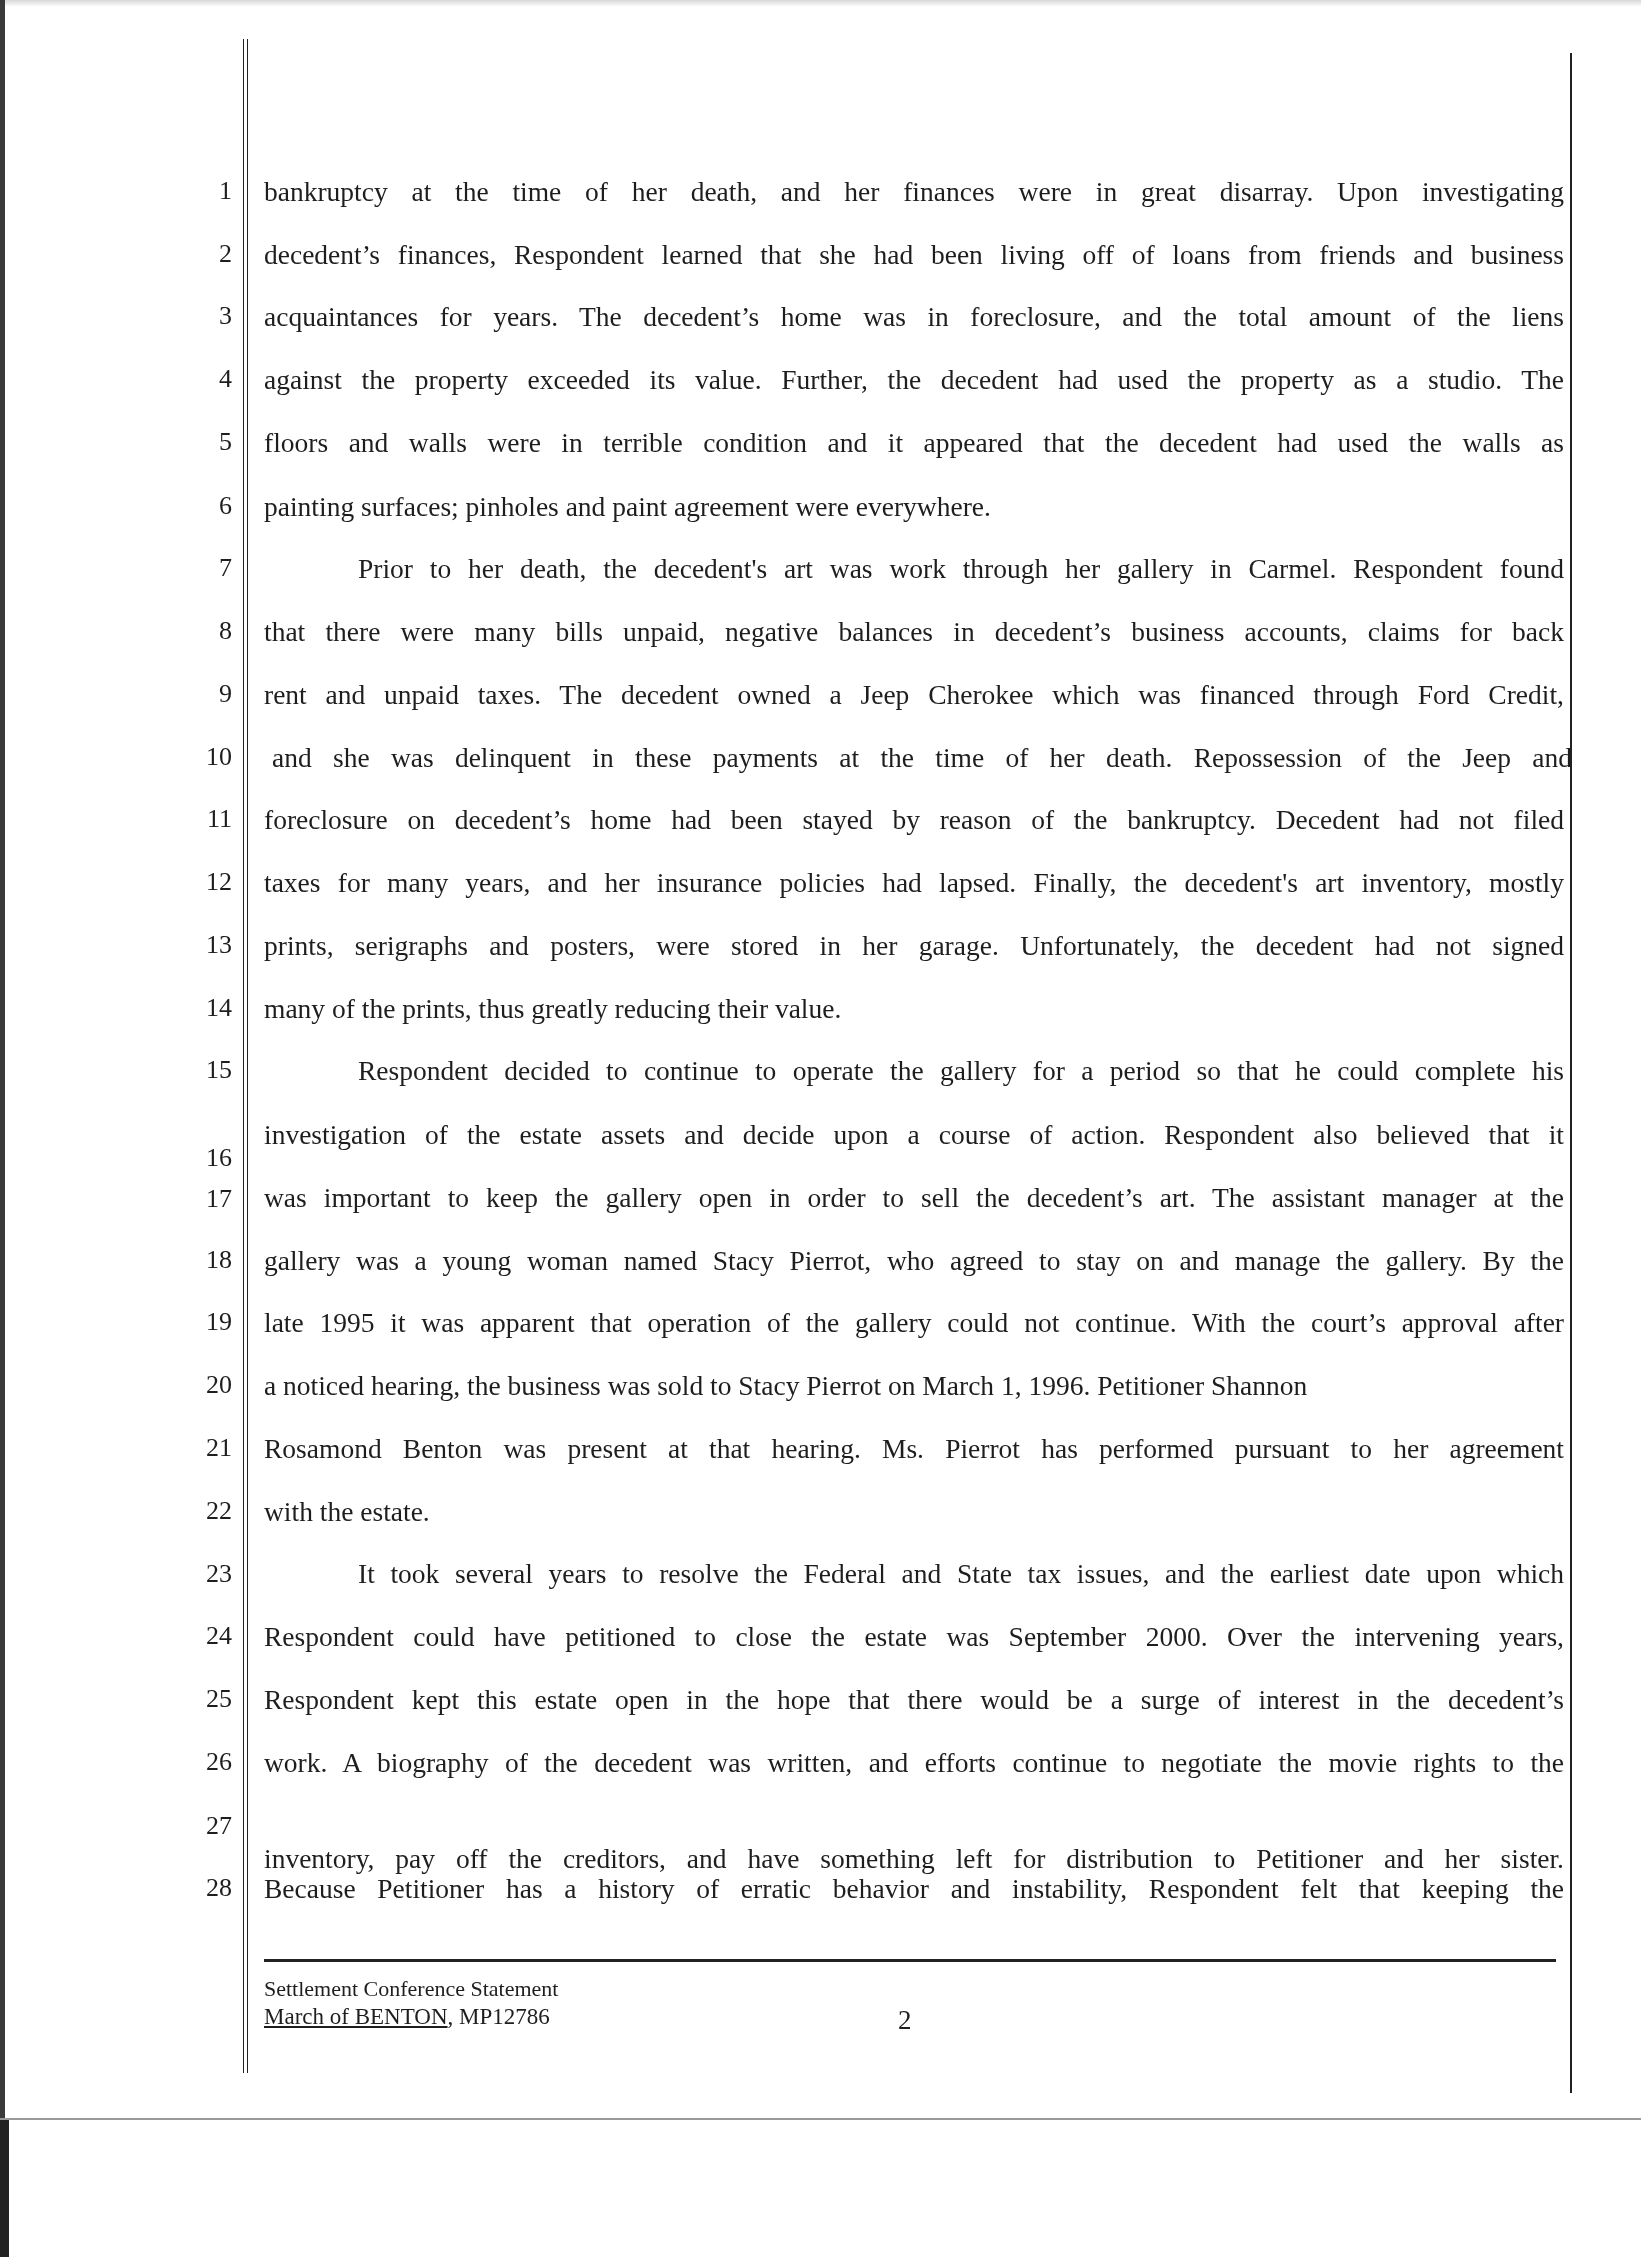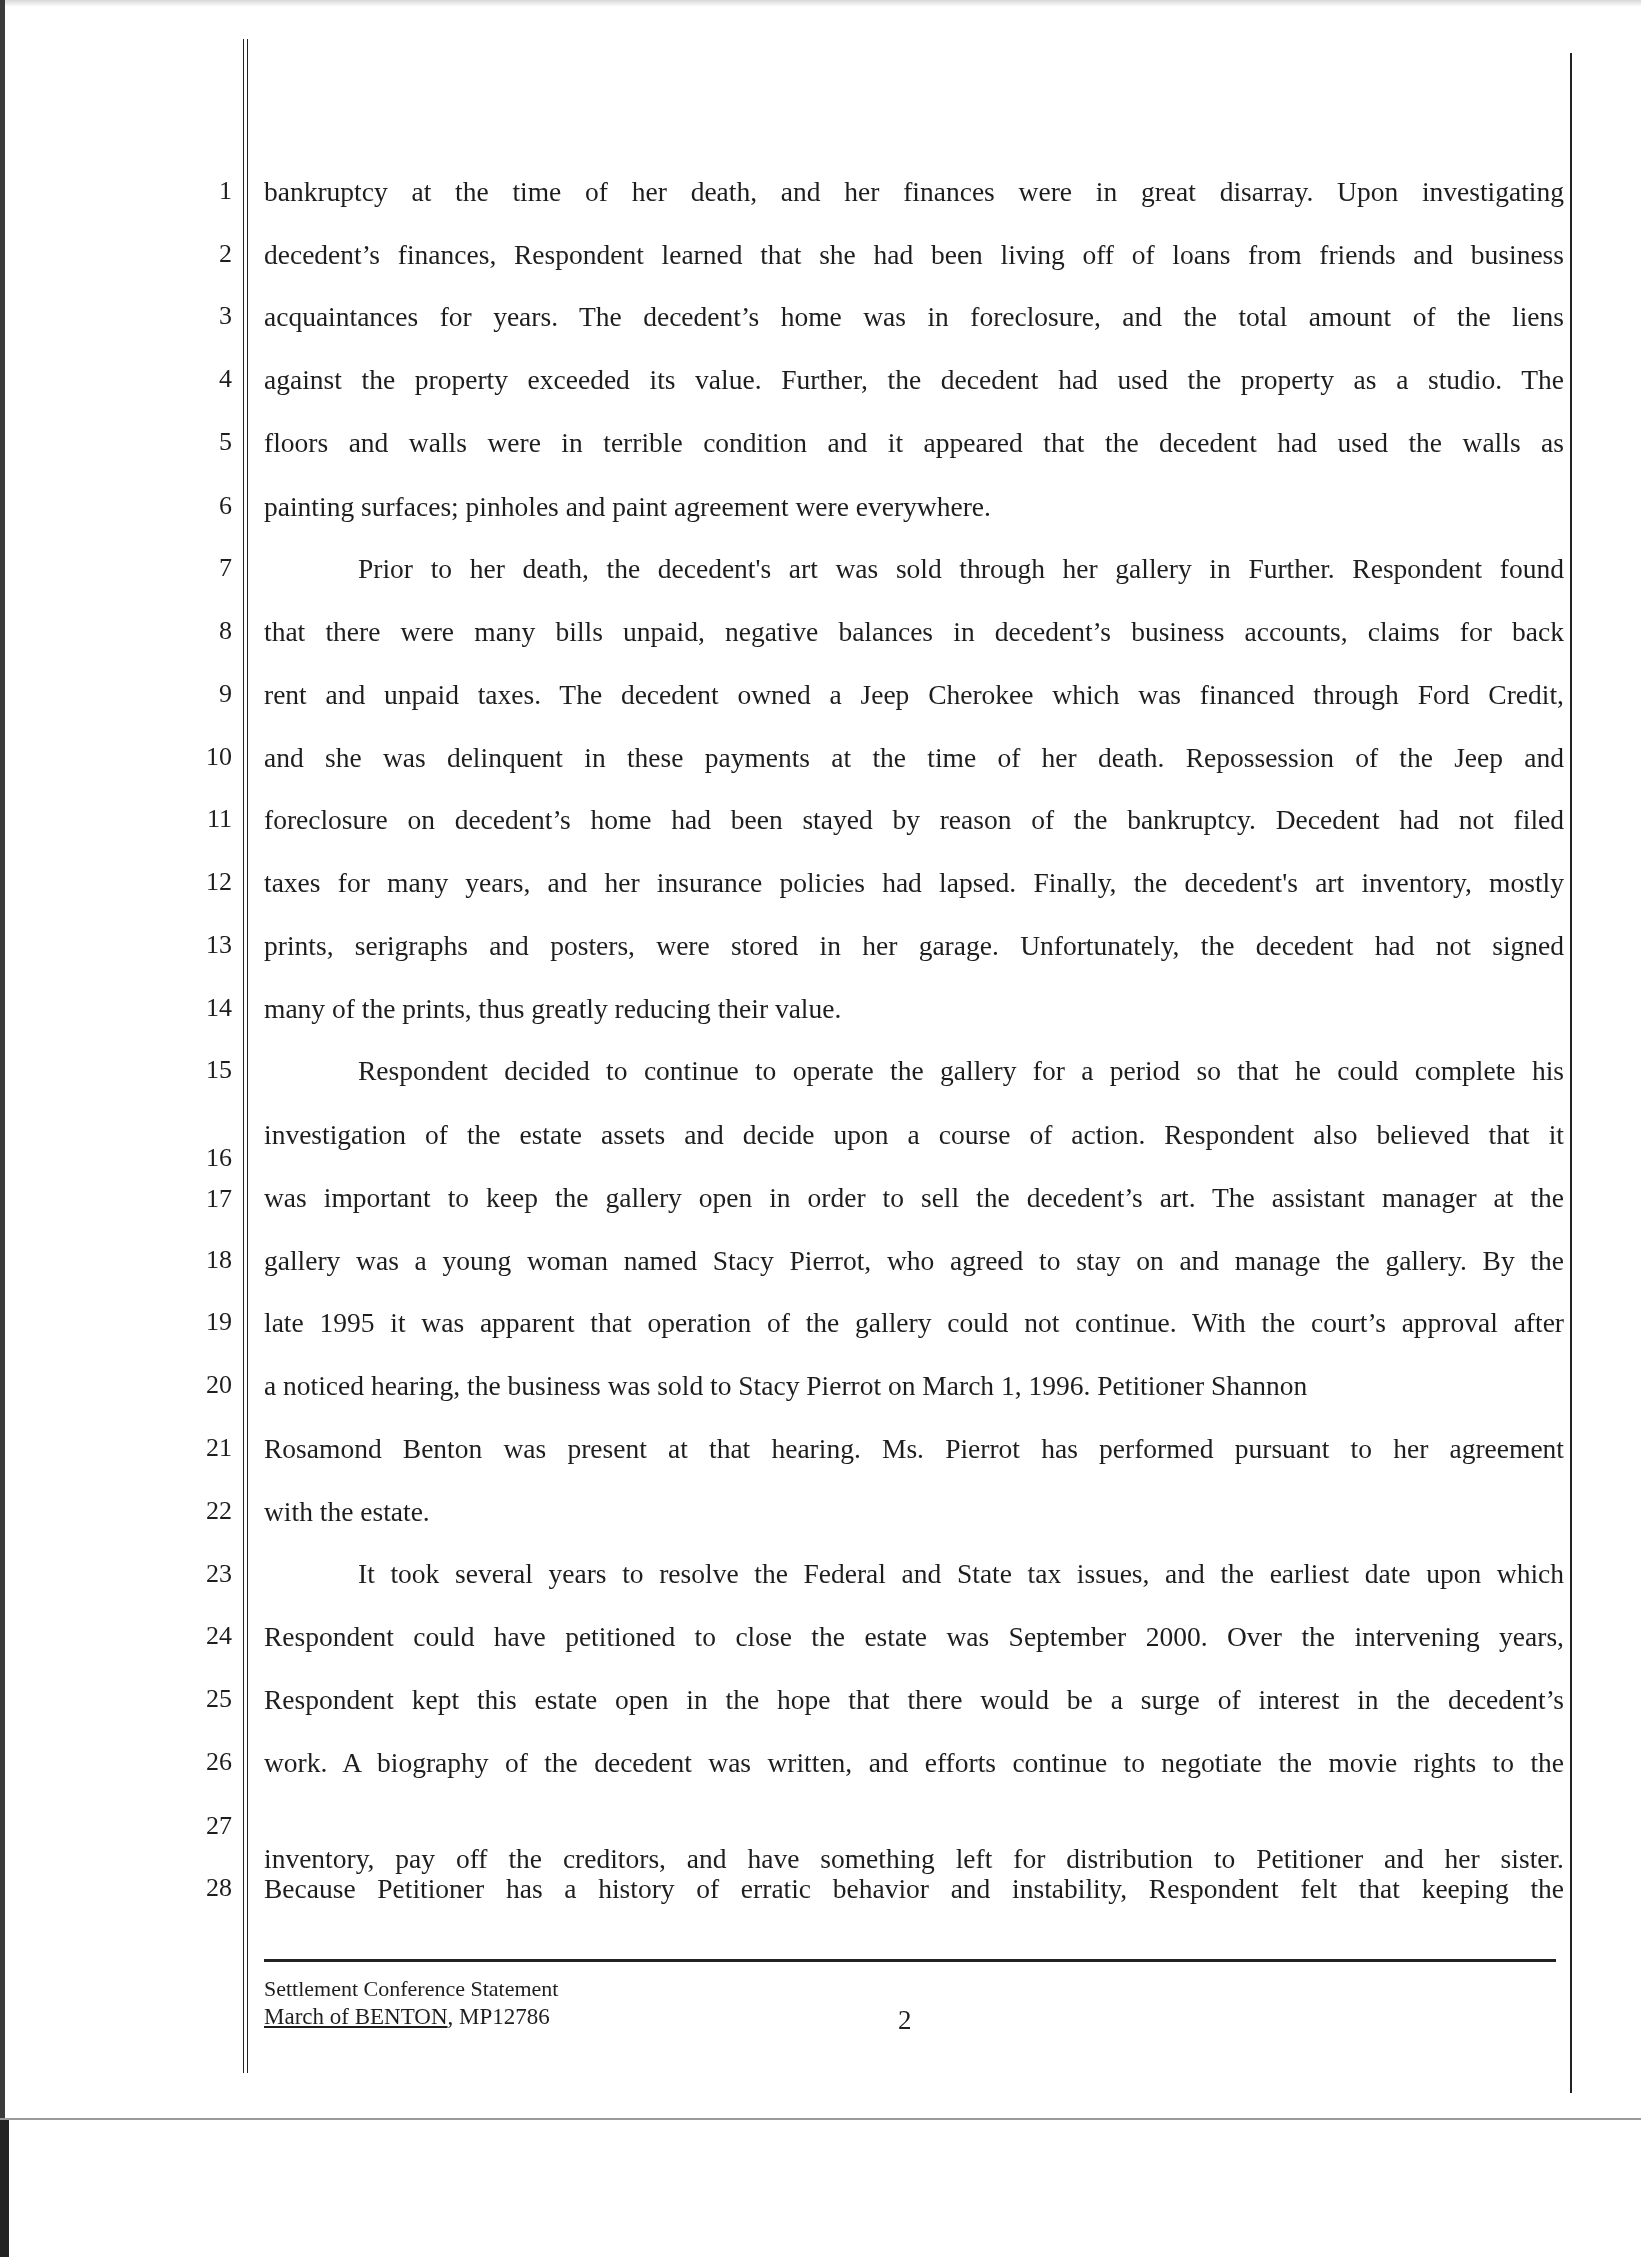--- a/index.html
+++ b/index.html
@@ -42,27 +42,27 @@
     <div class="text-line" style="top: 235px;">decedent’s finances, Respondent learned that she had been living off of loans from friends and business</div>
     <div class="line-num" style="top: 296px;">3</div>
     <div class="text-line" style="top: 297px;">acquaintances for years.  The decedent’s home was in foreclosure, and the total amount of the liens</div>
     <div class="line-num" style="top: 359px;">4</div>
     <div class="text-line" style="top: 360px;">against the property exceeded its value.   Further, the decedent had used the property as a studio.  The</div>
     <div class="line-num" style="top: 422px;">5</div>
     <div class="text-line" style="top: 423px;">floors and walls were in terrible condition and it appeared that the decedent had used the walls as</div>
     <div class="line-num" style="top: 486px;">6</div>
     <div class="text-line last" style="top: 487px;">painting surfaces; pinholes and paint agreement were everywhere.</div>
     <div class="line-num" style="top: 548px;">7</div>
-    <div class="text-line indent" style="top: 549px;">Prior to her death, the decedent's art was sold through her gallery in Further.  Respondent found</div>
+    <div class="text-line indent" style="top: 549px;">Prior to her death, the decedent's art was work through her gallery in Carmel.  Respondent found</div>
     <div class="line-num" style="top: 611px;">8</div>
     <div class="text-line" style="top: 612px;">that there were many bills unpaid, negative balances in decedent’s business accounts, claims for back</div>
     <div class="line-num" style="top: 674px;">9</div>
     <div class="text-line" style="top: 675px;">rent and unpaid taxes.  The decedent owned a Jeep Cherokee which was financed through Ford Credit,</div>
     <div class="line-num" style="top: 737px;">10</div>
-    <div class="text-line" style="top: 738px;">and she was delinquent in these payments at the time of her death.  Repossession of the Jeep and</div>
+    <div class="text-line" style="top: 738px; margin-left: 8px;">and she was delinquent in these payments at the time of her death.  Repossession of the Jeep and</div>
     <div class="line-num" style="top: 799px;">11</div>
     <div class="text-line" style="top: 800px;">foreclosure on decedent’s home had been stayed by reason of the bankruptcy.  Decedent had not filed</div>
     <div class="line-num" style="top: 862px;">12</div>
     <div class="text-line" style="top: 863px;">taxes for many years, and her insurance policies had lapsed.  Finally, the decedent's art inventory, mostly</div>
     <div class="line-num" style="top: 925px;">13</div>
     <div class="text-line" style="top: 926px;">prints, serigraphs and posters, were stored in her garage.  Unfortunately, the decedent had not signed</div>
     <div class="line-num" style="top: 988px;">14</div>
     <div class="text-line last" style="top: 989px;">many of the prints, thus greatly reducing their value.</div>
     <div class="line-num" style="top: 1050px;">15</div>
     <div class="text-line indent" style="top: 1051px;">Respondent decided to continue to operate the gallery for a period so that he could complete his</div>

